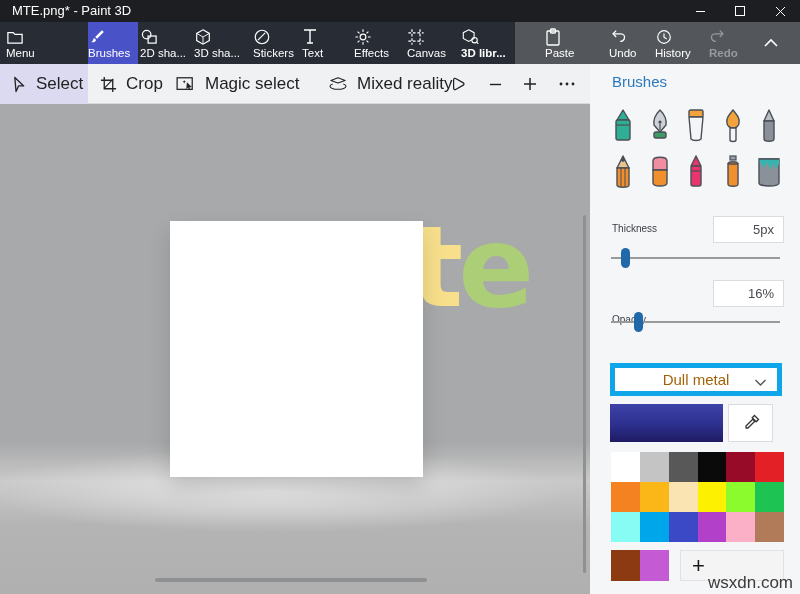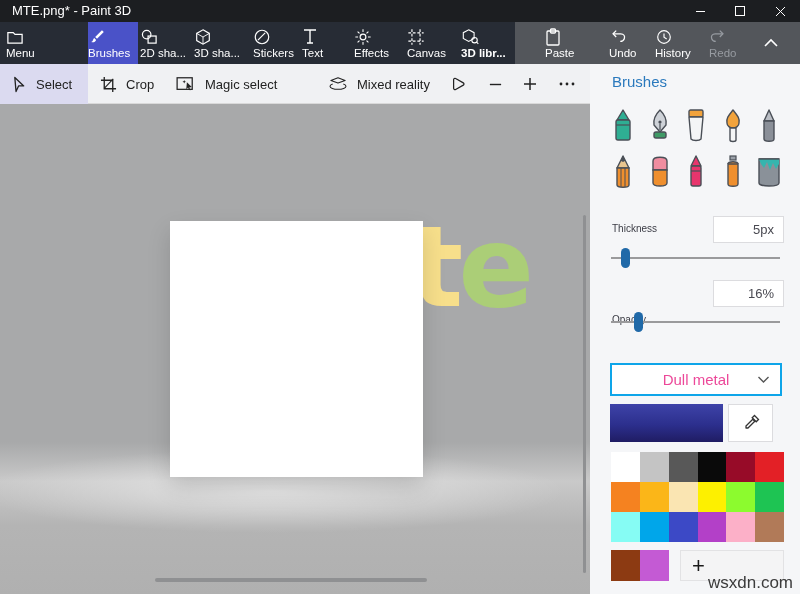--- a/index.html
+++ b/index.html
@@ -15,21 +15,21 @@
 
   
   .toolbar { position:absolute; left:0; top:22px; width:800px; height:42px; background:#272c35; }
   .tb-item { position:absolute; top:0; height:42px; display:flex; flex-direction:column; align-items:flex-start; justify-content:center; color:#fff; font-size:11.5px; cursor:default; }
   .tb-item .ic { height:18px; display:flex; align-items:center; justify-content:center; margin-bottom:1px; }
   .tb-item.active { background:#4a52c8; }
   .history-strip { position:absolute; left:515px; top:0; width:285px; height:42px; background:#53565b; }
   .tb-item.disabled { color:#979ba1; }
 
   
-  .subtoolbar { position:absolute; left:0; top:64px; width:590px; height:40px; background:#f0f1f3; border-bottom:1px solid #d9d9d9; font-size:13px; color:#222; }
+  .subtoolbar { position:absolute; left:0; top:64px; width:590px; height:40px; background:#f0f1f3; border-bottom:1px solid #d9d9d9; font-size:17px; color:#222; }
   .st-item { position:absolute; top:0; height:40px; display:flex; align-items:center; gap:9px; }
   .seg-active { position:absolute; left:0; top:0; width:88px; height:40px; background:#dbdaf0; }
 
   .canvas-area { position:absolute; left:0; top:104px; width:590px; height:490px;
     background:
       radial-gradient(ellipse 420px 60px at 46% 79%, rgba(255,255,255,0.55), rgba(255,255,255,0) 70%),
       linear-gradient(180deg, #a8a9aa 0%, #a8a9aa 69%, #c9c9c9 77%, #b4b4b4 86%, #b0b0b0 100%);
     overflow:hidden; }
   .mte { position:absolute; left:298px; top:112px; font-family:"DejaVu Sans", sans-serif; font-weight:700; font-size:112px; line-height:0.92; letter-spacing:-5px; }
   .paper { position:absolute; left:170px; top:117px; width:253px; height:256px; background:#ffffff; box-shadow:0 10px 22px rgba(0,0,0,0.14); }
@@ -39,21 +39,21 @@
   
   .panel { position:absolute; left:590px; top:64px; width:210px; height:530px; background:#f5f6f8; }
   .panel-title { position:absolute; left:22px; top:9px; font-size:15px; color:#2a79bd; }
   .brush-row { position:absolute; left:18px; width:176px; display:flex; justify-content:space-between; }
   .brush-btn { width:30px; height:36px; display:flex; align-items:center; justify-content:center; }
   .lbl { position:absolute; left:22px; font-size:10px; color:#3a3b44; }
   .valbox { position:absolute; left:123px; width:71px; height:27px; background:#fff; border:1px solid #dcdcdf; font-size:13px; color:#4a4a52; display:flex; align-items:center; justify-content:flex-end; padding-right:9px; }
   .slider { position:absolute; left:21px; width:169px; height:20px; }
   .slider .track { position:absolute; left:0; right:0; top:9px; height:2px; background:#9a9a9c; }
   .slider .thumb { position:absolute; top:0; width:9px; height:20px; border-radius:5px; background:#2069a8; }
-  .dropdown { position:absolute; left:20px; top:299px; width:172px; height:33px; background:#fff; border:2px solid #0ea5e9; display:flex; align-items:center; justify-content:center; font-size:15px; color:#ec4899; }
+  .dropdown { position:absolute; left:20px; top:299px; width:172px; height:33px; background:#fff; border:5px solid #0ea5e9; display:flex; align-items:center; justify-content:center; font-size:15px; color:#a16207; }
   .dropdown .chev { position:absolute; right:10px; top:10px; }
   .curcolor { position:absolute; left:20px; top:340px; width:113px; height:38px; background:linear-gradient(180deg,#3e43a8 0%, #2c2f8d 55%, #1f1c63 100%); }
   .dropperbox { position:absolute; left:138px; top:340px; width:45px; height:38px; background:#fff; border:1px solid #dcdcdf; display:flex; align-items:center; justify-content:center; }
   .palette { position:absolute; left:21px; top:388px; width:173px; height:90px; display:grid; grid-template-columns:repeat(6,1fr); grid-template-rows:repeat(3,1fr); }
   .custom-row { position:absolute; left:21px; top:486px; width:173px; height:31px; display:flex; }
   .custom-sw { width:29px; height:31px; }
   .addbox { flex:1; margin-left:11px; background:#f4f4f5; border:1px solid #e2e2e4; display:flex; align-items:center; font-size:22px; color:#1a1a1a; padding-left:11px; }
   .watermark { position:absolute; right:7px; bottom:1px; font-size:17px; color:#3c3c3c; }
 
   svg { display:block; }
@@ -198,21 +198,21 @@
     <div class="tb-item" style="left:655px;width:54px;">
       <span class="ic">
         <svg width="18" height="18" viewBox="0 0 20 20">
             <circle cx="10" cy="10" r="7" fill="none" stroke="#fff" stroke-width="1.3"></circle>
             <path d="M10 6v4.3l3 1.8" fill="none" stroke="#fff" stroke-width="1.3"></path>
           </svg>
       </span>
       <span>History</span>
     </div>
 
-    <div class="tb-item disabled" style="left:709px;width:48px;">
+    <div class="tb-item disabled" style="left:709px;width:48px;font-weight:bold;">
       <span class="ic">
         <svg width="18" height="17" viewBox="0 0 20 18">
             <path d="M15 6H7c-3.5 0-5 2.5-4 5.5.7 2 2.5 3 4.5 3" fill="none" stroke="#979ba1" stroke-width="1.4"></path>
             <path d="M12 2.5L15.5 6 12 9.5" fill="none" stroke="#979ba1" stroke-width="1.4"></path>
           </svg>
       </span>
       <span>Redo</span>
     </div>
 
     <div class="tb-item" style="left:763px;width:34px;">

